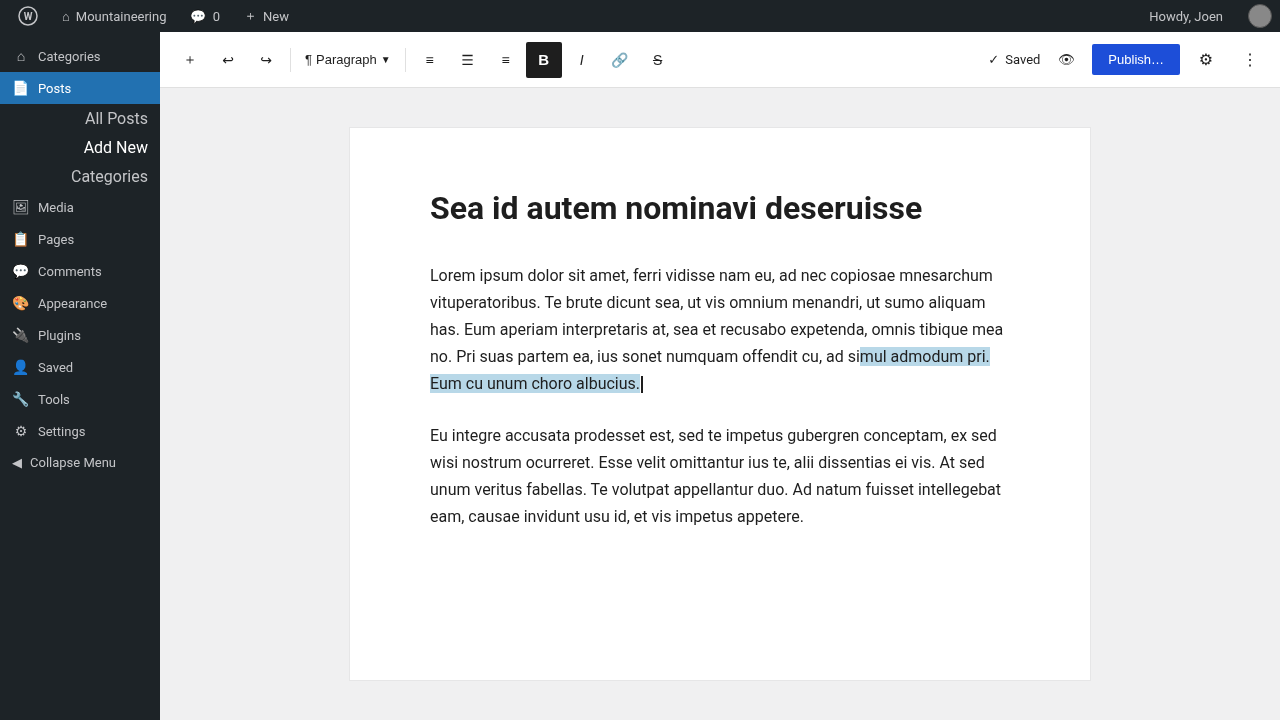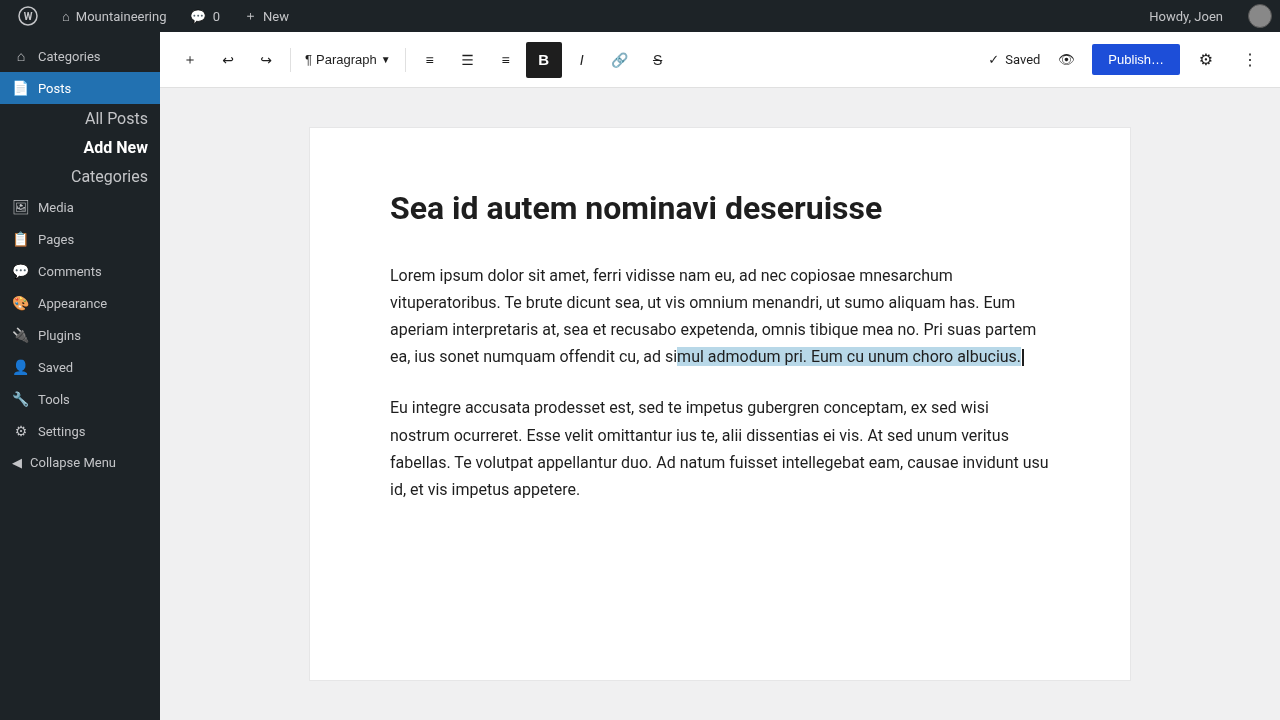--- a/index.html
+++ b/index.html
@@ -54,21 +54,21 @@
     .menu-item.active { background: #2271b1; color: #fff; }
     .menu-item .menu-icon { font-size: 14px; width: 18px; text-align: center; flex-shrink: 0; }
     .sub-menu-item {
       display: block;
       padding: 5px 12px 5px 38px;
       color: #c3c4c7;
       font-size: 16px;
       cursor: pointer;
       text-align: right;
     }
-    .sub-menu-item.active { color: #fff; font-weight: 700; }
+    .sub-menu-item.active { color: #fff; font-weight: 400; }
     .collapse-menu {
       display: flex;
       align-items: center;
       gap: 8px;
       padding: 8px 12px;
       color: #c3c4c7;
       font-size: 13px;
       cursor: pointer;
       margin-top: auto;
     }
@@ -166,21 +166,21 @@
     #editor-content {
       flex: 1;
       overflow-y: auto;
       background: #f0f0f1;
       display: flex;
       justify-content: center;
       padding: 40px 20px;
     }
     .editor-canvas {
       background: #fff;
-      width: 820px;
+      width: 740px;
       min-height: 500px;
       padding: 60px 80px;
       box-shadow: 0 0 0 1px rgba(0,0,0,0.04);
     }
     .post-title {
       font-size: 32px;
       font-weight: 700;
       color: #1e1e1e;
       margin-bottom: 32px;
       line-height: 1.3;

